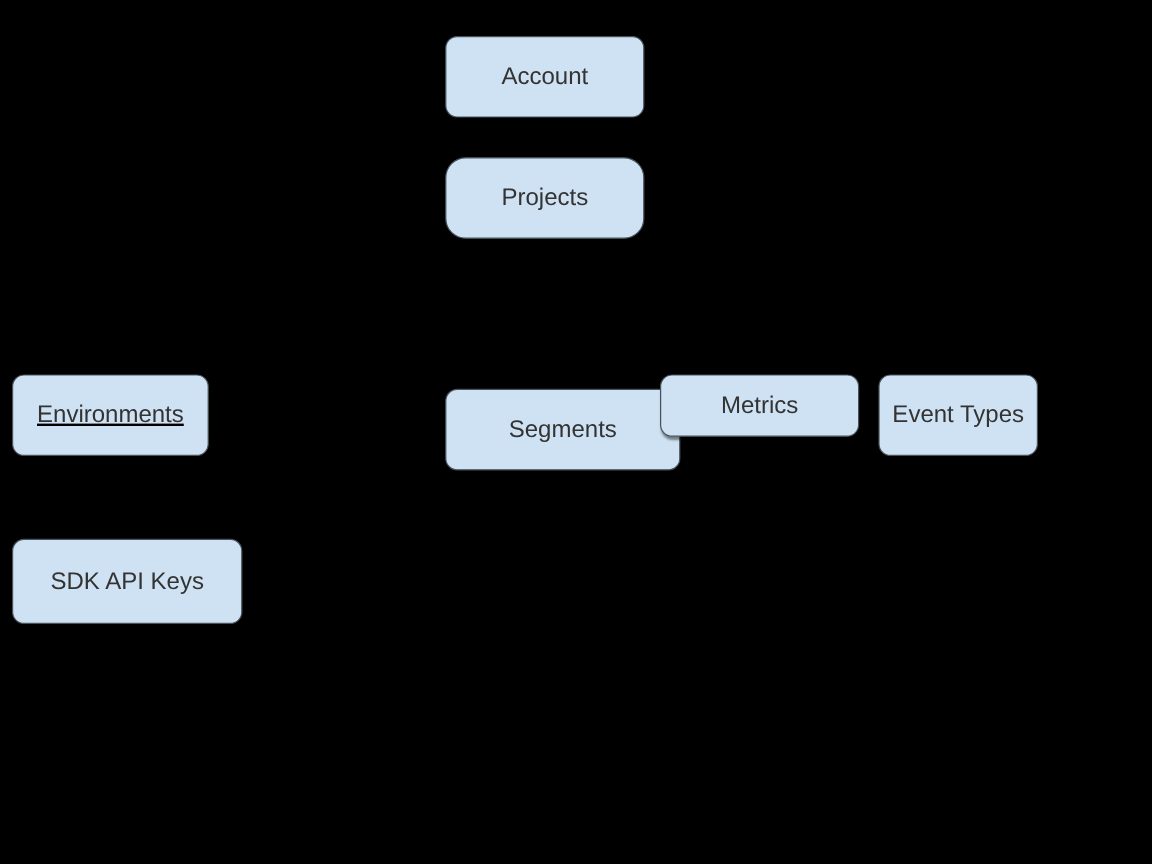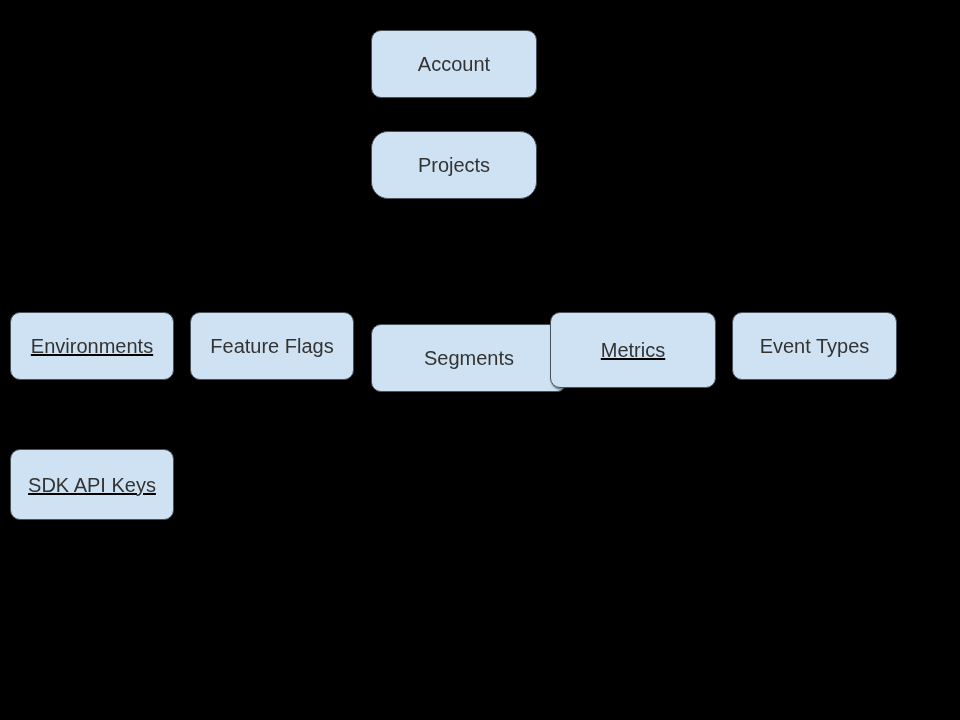--- a/index.html
+++ b/index.html
@@ -43,33 +43,30 @@
   </div>
 
   <div class="node" style="left:371px; top:131px; width:166px; height:68px;border-radius:17px;">
     <span class="node-label">Projects</span>
   </div>
 
   <div class="node" style="left:10px;  top:312px; width:164px; height:68px;text-decoration:underline;">
     <span class="node-label">Environments</span>
   </div>
 
-  <div class="node" style="left:190px; top:312px; width:164px; height:68px;">
-    <span class="node-label">Feature Flags</span>
-  </div>
 
   <div class="node" style="left:371px; top:324px; width:196px; height:68px;">
     <span class="node-label">Segments</span>
   </div>
 
-  <div class="node" style="left:550px; top:312px; width:166px; height:76px;text-decoration:underline;">
+  <div class="node" style="left:550px; top:312px; width:166px; height:52px;">
     <span class="node-label">Metrics</span>
   </div>
 
-  <div class="node" style="left:732px; top:312px; width:165px; height:68px;">
+  <div class="node" style="left:732px; top:312px; width:133px; height:68px;">
     <span class="node-label">Event Types</span>
   </div>
 
-  <div class="node" style="left:10px;  top:449px; width:164px; height:71px;text-decoration:underline;">
+  <div class="node" style="left:10px;  top:449px; width:192px; height:71px;">
     <span class="node-label">SDK API Keys</span>
   </div>
 
 </div>
 
 </body></html>

